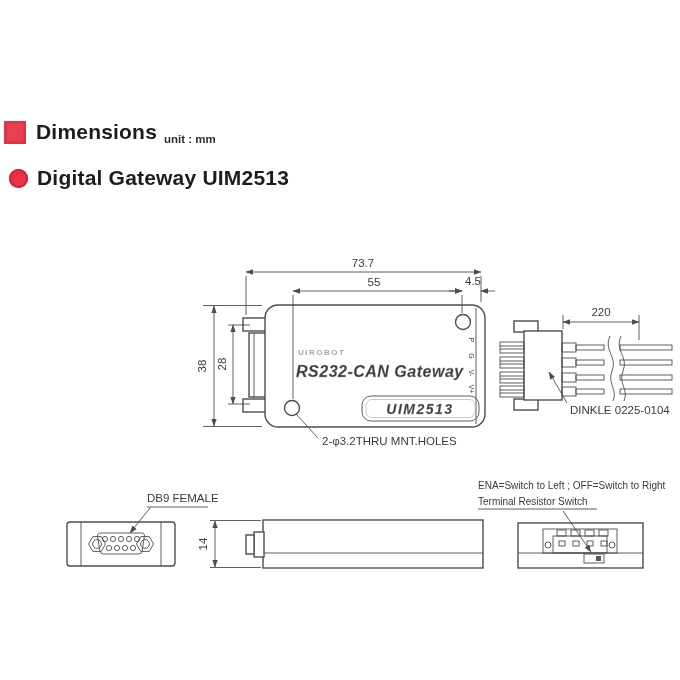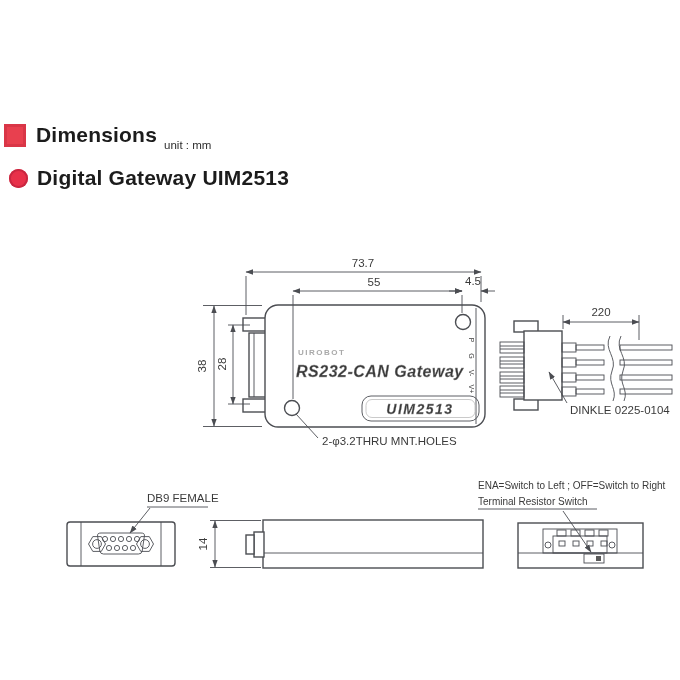--- a/index.html
+++ b/index.html
@@ -2,21 +2,21 @@
 <html><head>
 <meta charset="utf-8">
 <style>
   html,body{margin:0;padding:0;background:#fff;}
   #stage{position:relative;width:680px;height:680px;background:#ffffff;overflow:hidden;
          font-family:"Liberation Sans",sans-serif;}
   .hdr-row{position:absolute;display:flex;align-items:center;}
   #dim-row{left:4px;top:119px;}
   .red-square{width:22px;height:23px;background:#e8404f;box-shadow:inset 0 0 0 3px #d93647;margin-right:10px;}
   .hdr-title{font-size:21px;font-weight:bold;color:#1c1c1c;letter-spacing:.2px;}
-  .unit{font-size:11.5px;font-weight:normal;color:#2e2e2e;margin-left:7px;margin-top:20px;}
+  .unit{font-size:11.5px;font-weight:bold;color:#2e2e2e;margin-left:7px;margin-top:14px;}
   #gw-row{left:9px;top:166px;align-items:center;}
   .red-circle{width:19px;height:19px;border-radius:50%;background:#e8314a;box-shadow:inset 0 0 0 2px #c92740;margin-right:9px;}
   svg{position:absolute;left:0;top:0;}
   text{font-family:"Liberation Sans",sans-serif;fill:#3a3a3a;}
   .dim{font-size:11.5px;}
   .note{font-size:11.5px;}
   .small-note{font-size:10px;}
   .th{stroke:#4b4d52;stroke-width:1.4;fill:#ffffff;}
   .thn{stroke:#4b4d52;stroke-width:.9;fill:none;}
   .gray{fill:#a9a9a9;}

